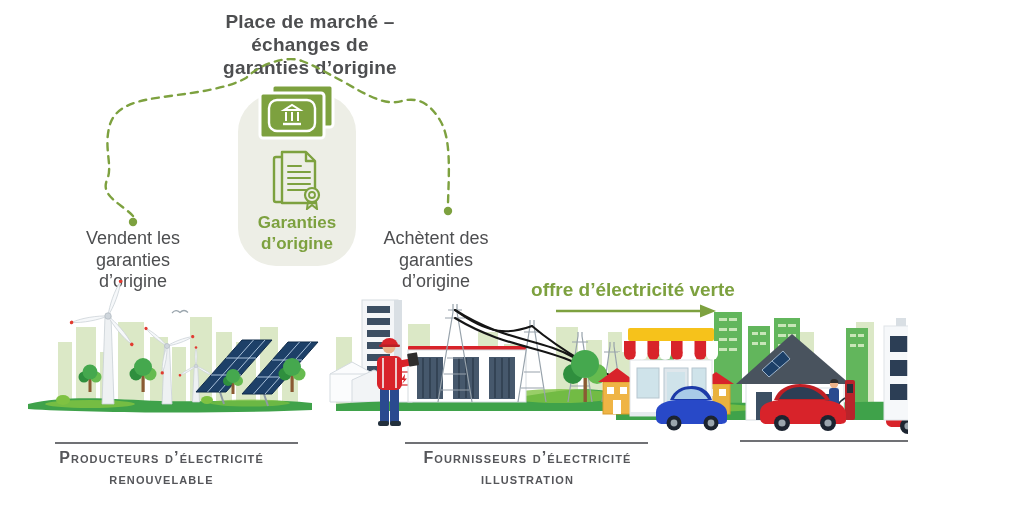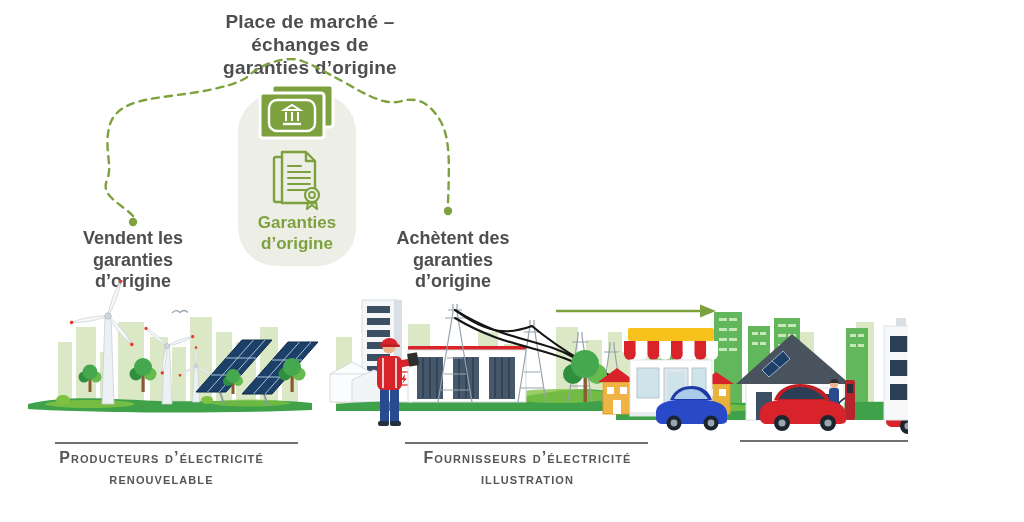--- a/index.html
+++ b/index.html
@@ -5,23 +5,23 @@
   html,body{margin:0;padding:0;background:#fff;}
   #canvas{position:relative;width:908px;height:522px;background:#fff;overflow:hidden;
           font-family:"Liberation Sans",sans-serif;}
   .abs{position:absolute;}
   .preline{white-space:pre-line;}
   .market-title{left:160px;top:10px;width:300px;text-align:center;font-size:19px;font-weight:700;
                 color:#4d4e50;line-height:1.22;letter-spacing:.2px;}
   .go-card{left:238px;top:94px;width:118px;height:172px;background:#edeee6;border-radius:38px;z-index:1;}
   .card-label{left:238px;top:212px;width:118px;text-align:center;font-size:17px;font-weight:700;
               color:#7da13f;line-height:1.25;z-index:3;}
-  .flow-label{width:184px;text-align:center;font-size:18px;font-weight:700;color:#4d4e50;line-height:1.2;}
+  .flow-label{width:184px;text-align:center;font-size:18px;font-weight:400;color:#4d4e50;line-height:1.2;}
   .sell{left:41px;top:228px;}
-  .buy{left:361px;top:228px;}
+  .buy{left:344px;top:228px;}
   .offer-label{left:520px;top:279px;width:226px;text-align:center;font-size:19px;font-weight:700;
                color:#7da13f;}
   .rule{height:2px;background:#707175;}
   .section-label{text-align:center;font-variant:small-caps;font-size:16px;font-weight:600;
                  color:#55565a;letter-spacing:1.1px;line-height:1.3;}
   .credits{left:690px;top:497px;width:322px;text-align:right;font-style:italic;font-size:11.5px;
            color:#6d6e71;}
   .icon-svg{z-index:4;}
   .overlay{left:0;top:0;z-index:5;pointer-events:none;}
 </style>
@@ -68,20 +68,21 @@
   <div class="abs card-label preline">Garanties
 d’origine</div>
 
   <div class="abs flow-label sell preline">Vendent les
 garanties
 d’origine</div>
   <div class="abs flow-label buy preline">Achètent des
 garanties
 d’origine</div>
 
+  <div class="abs offer-label">offre d’électricité verte</div>
 
   <svg class="abs overlay" width="1024" height="340" viewBox="0 0 1024 340">
     <path d="M133 216
              C122 204 100 196 107 180
              C113 166 104 150 109 128
              C114 104 140 100 170 96
              C200 92 228 88 246 78
              C260 64 286 55 302 61
              C318 67 330 75 344 82
              C368 96 386 106 402 101

